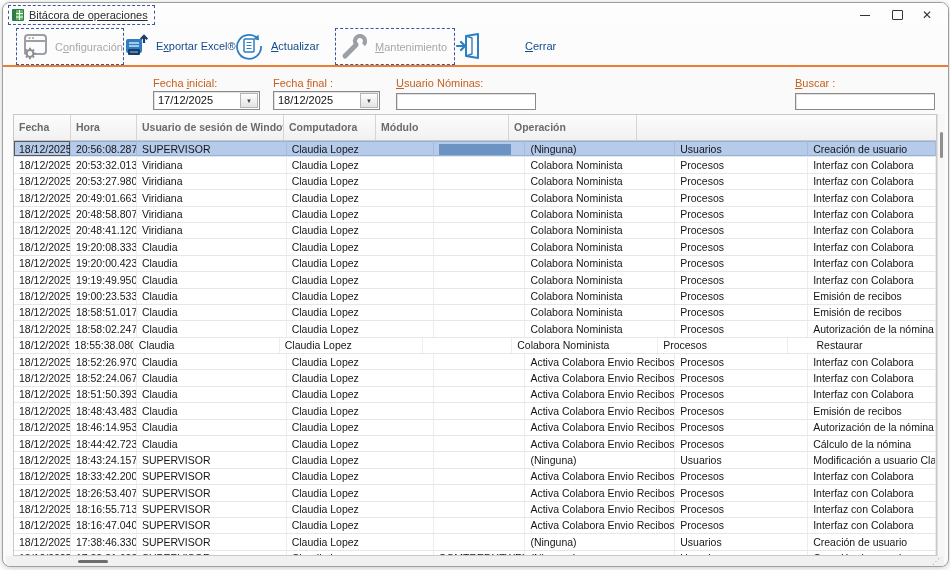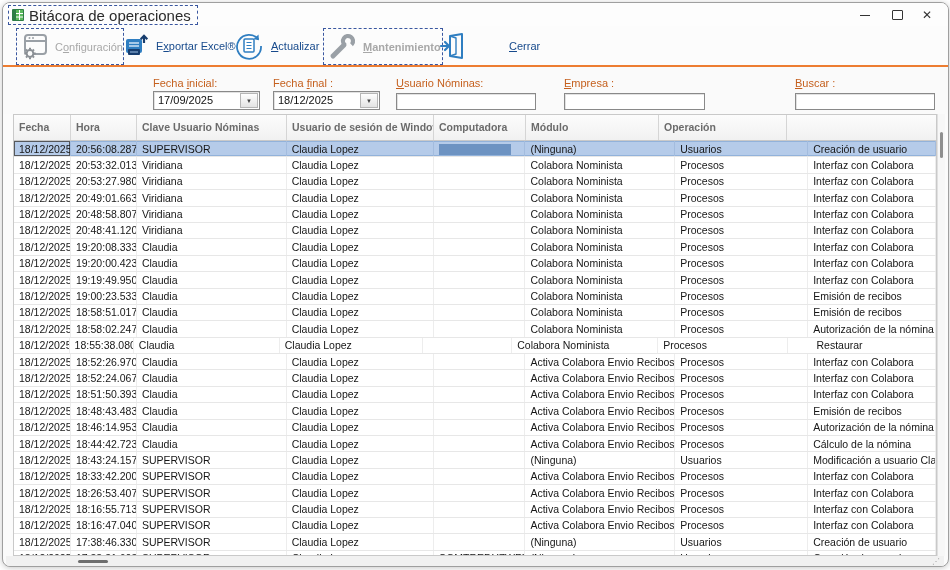--- a/index.html
+++ b/index.html
@@ -4,38 +4,38 @@
 <style>
   html,body{margin:0;padding:0;background:#ffffff;font-family:"Liberation Sans",sans-serif;}
   .stage{position:relative;width:950px;height:570px;overflow:hidden;}
   .window{position:absolute;left:2px;top:2px;width:945px;height:563px;background:#fbfbfb;
           border:1px solid #9f9f9f;border-radius:8px;box-shadow:0 1px 6px rgba(0,0,0,.22);overflow:hidden;}
 
   
   .titlebar{position:absolute;left:0;top:0;right:0;height:23px;background:#fdfdfd;}
   .title-focus{position:absolute;left:5px;top:2px;height:18px;display:flex;align-items:center;gap:5px;
                padding:0 6px 0 3px;border:1px dashed #3a57a0;}
-  .title-text{font-size:15px;color:#2b2b2b;white-space:nowrap;}
+  .title-text{font-size:11px;color:#2b2b2b;white-space:nowrap;text-decoration:underline;}
   .winbtn{position:absolute;top:4px;width:22px;height:16px;display:flex;align-items:center;justify-content:center;
           color:#333;font-size:12px;cursor:default;}
   .winbtn.min{right:72px;} .winbtn.max{right:40px;} .winbtn.close{right:10px;}
   .min-glyph{display:inline-block;width:10px;border-top:1.5px solid #333;}
   .max-glyph{display:inline-block;width:9px;height:8px;border:1.4px solid #333;border-radius:1px;}
 
   
   .toolbar{position:absolute;left:0;top:23px;right:0;height:39px;background:#fcfcfc;}
   .tbtn{position:absolute;top:2px;height:35px;display:flex;align-items:center;gap:7px;padding:0 4px;}
   .tbtn .lbl{font-size:11px;color:#174a8c;white-space:nowrap;}
   .tbtn.disabled .lbl{color:#a8a8a8;}
   .tbtn.dashed{border:1px dashed #3a57a0;}
   .btn-config{left:13px;width:98px;}
   .btn-export{left:118px;}
   .btn-refresh{left:227px;}
-  .btn-maint{left:320px;width:110px;font-weight:bold;}
-  .btn-close{left:432px;gap:44px;}
+  .btn-maint{left:332px;width:110px;}
+  .btn-close{left:448px;gap:44px;}
   .orange-rule{position:absolute;left:0;top:62px;right:0;height:2px;background:#ED7D31;}
 
   
   .filters{position:absolute;left:0;top:64px;right:0;height:47px;background:#fafafa;}
   .ffield{position:absolute;}
   .flabel{font-size:11px;color:#C5601E;white-space:nowrap;display:block;margin-bottom:2px;}
   .combo{position:relative;height:17px;background:#fff;border:1px solid #898989;box-shadow:inset 1px 1px 0 #e2e2e2;}
   .combo .cval{position:absolute;left:4px;top:2px;font-size:11px;color:#111;}
   .combo .cbtn{position:absolute;right:1px;top:1px;bottom:1px;width:16px;background:linear-gradient(#fefefe,#e3e3e3);
                border:1px solid #b5b5b5;display:flex;align-items:center;justify-content:center;
@@ -173,54 +173,49 @@
   </div>
 
   <div class="orange-rule"></div>
 
   <div class="filters">
 
 
     <div class="ffield" style="left:150px;top:10px;width:107px;">
       <span class="flabel">Fecha <u>i</u>nicial:</span>
       <div class="combo">
-        <span class="cval">17/09/2025</span>
+        <span class="cval">17/12/2025</span>
         <span class="cbtn">▼</span>
       </div>
     </div>
 
     <div class="ffield" style="left:270px;top:10px;width:107px;">
       <span class="flabel">Fecha <u>f</u>inal :</span>
       <div class="combo">
         <span class="cval">18/12/2025</span>
         <span class="cbtn">▼</span>
       </div>
     </div>
 
     <div class="ffield" style="left:393px;top:10px;width:140px;">
       <span class="flabel"><u>U</u>suario Nóminas:</span>
       <input class="tinput" style="width: 140px;" value="">
     </div>
 
-    <div class="ffield" style="left:561px;top:10px;width:141px;">
-      <span class="flabel"><u>E</u>mpresa :</span>
-      <input class="tinput" style="width: 141px;" value="">
-    </div>
 
     <div class="ffield" style="left:792px;top:10px;width:140px;">
       <span class="flabel"><u>B</u>uscar :</span>
       <input class="tinput" style="width: 140px;" value="">
     </div>
   </div>
 
   <div class="tablewrap">
     <div class="thead">
           <div class="hcell" style="width: 57px;">Fecha</div>
           <div class="hcell" style="width: 66px;">Hora</div>
-          <div class="hcell" style="width: 150px;">Clave Usuario Nóminas</div>
           <div class="hcell" style="width: 147px;">Usuario de sesión de Windows</div>
           <div class="hcell" style="width: 92px;">Computadora</div>
           <div class="hcell" style="width: 133px;">Módulo</div>
           <div class="hcell" style="width: 128px;">Operación</div>
         </div>
     <div class="tbody">
           <div class="trow selected">
             <div class="tcell" style="width: 57px;">18/12/2025</div>
             <div class="tcell" style="width: 66px;">20:56:08.287</div>
             <div class="tcell" style="width: 150px;">SUPERVISOR</div>

